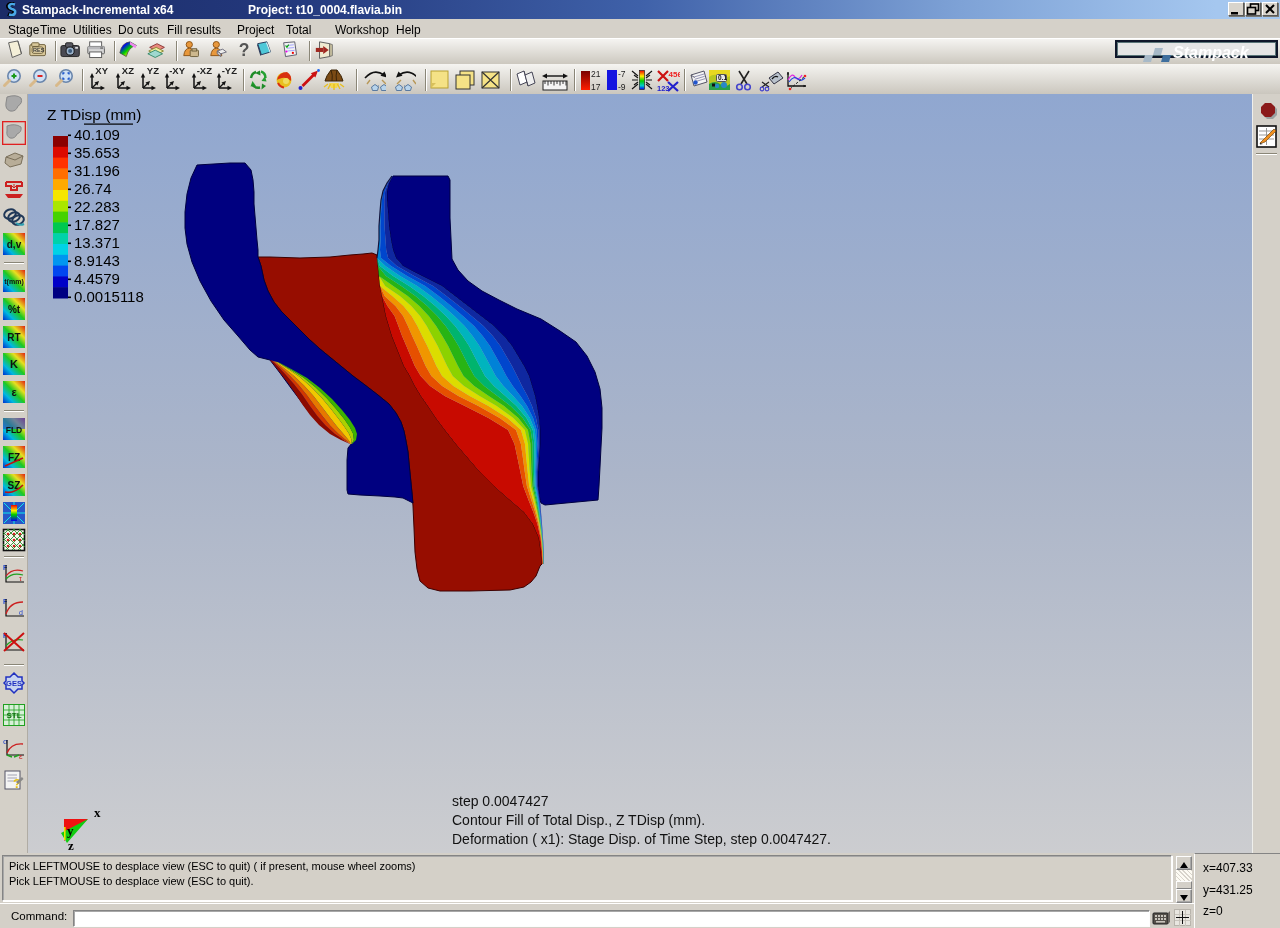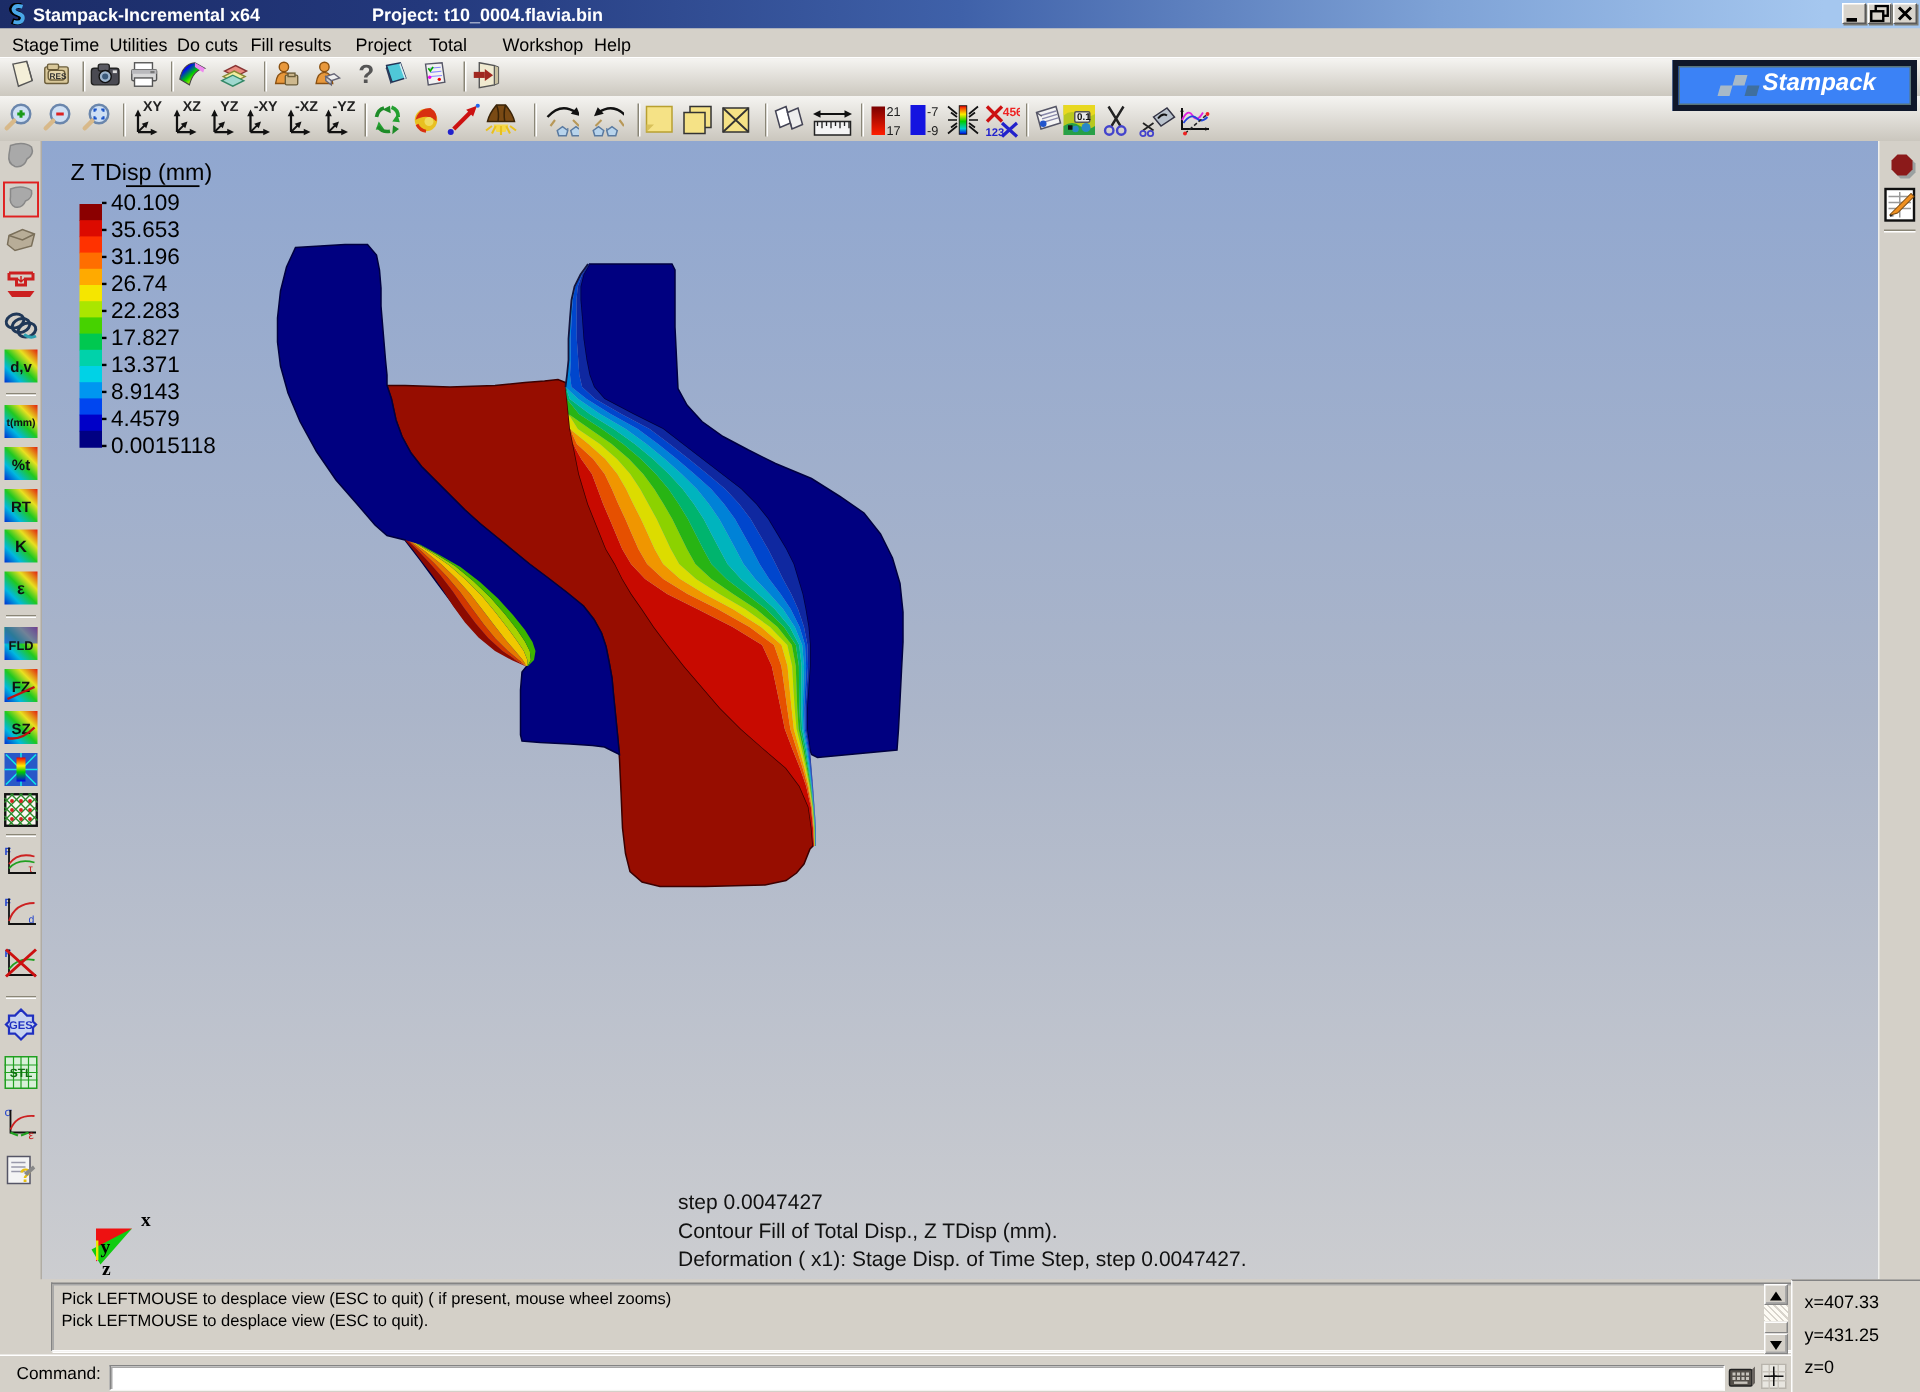--- a/index.html
+++ b/index.html
@@ -13,31 +13,31 @@
   background:linear-gradient(#f5f4f1,#ccc8bf); border-top:1px solid #fff; }
 #tb2 { position:absolute; left:0; top:64px; width:1280px; height:31px;
   background:linear-gradient(#f5f4f1,#c9c5bc); }
 #leftbar { position:absolute; left:0; top:94px; width:28px; height:759px;
   background:#d4d0c8; border-right:1px solid #b0aca4; }
 #rightbar { position:absolute; left:1252px; top:94px; width:28px; height:759px;
   background:#d4d0c8; border-left:1px solid #efefec; }
 #msgarea { position:absolute; left:0; top:853px; width:1280px; height:50px; background:#d4d0c8; }
 #msgbox { position:absolute; left:2px; top:2px; width:1170px; height:46px; background:#d4d0c8;
   border:1px solid; border-color:#848484 #fdfdfd #fdfdfd #848484; box-shadow:inset 1px 1px 0 #a8a8a8, 1px 1px 0 #fff;
-  font-size:11px; color:#000; padding:3px 6px; line-height:15px;margin-left:32px; }
+  font-size:11px; color:#000; padding:3px 6px; line-height:15px; }
 #cmdbar { position:absolute; left:0; top:903px; width:1280px; height:25px; background:#d4d0c8;
   border-top:1px solid #fff; font-size:11.5px; }
 #cmdinput { position:absolute; left:73px; top:6px; width:1077px; height:17px; background:#fff;
   border:1px solid; border-color:#848484 #fdfdfd #fdfdfd #848484; box-shadow:inset 1px 1px 0 #a8a8a8; }
 #coords { position:absolute; left:1194px; top:853px; width:86px; height:75px; background:#d4d0c8;
   border-left:1px solid #fdfdfd; border-top:1px solid #848484; font-size:12px; color:#000;padding-left:40px; }
 .scrbtn { position:absolute; left:1176px; width:16px; height:14px; background:#d4d0c8;
   border:1px solid; border-color:#fdfdfd #848484 #848484 #fdfdfd; box-shadow:inset -1px -1px 0 #a8a8a8; }
-#stamplogo { position:absolute; left:1115px; top:40px; width:163px; height:34px;
-  background:#3b82f6; border:4px solid #0f172a; box-shadow:inset 0 0 0 1px #5a7578; }
+#stamplogo { position:absolute; left:1115px; top:40px; width:163px; height:18px;
+  background:#e5e5e5; border:2px solid #0f172a; box-shadow:inset 0 0 0 1px #5a7578; }
 </style></head>
 <body>
 <div id="titlebar">
  <svg width="16" height="15" viewBox="0 0 16 15" style="position:absolute;left:3px;top:2px">
   <path d="M11 2 Q6 1 5 4 Q5 6 8 7 Q12 8 11 11 Q10 14 5 12" stroke="#000" stroke-width="4" fill="none"></path>
   <path d="M12 2.5 Q7 1 6 4 Q6 6 9 7 Q13 8 12 11 Q11 14 6 12.5" stroke="#49a8e8" stroke-width="2.6" fill="none"></path>
  </svg>
  <span style="position:absolute;left:22px;top:3px">Stampack-Incremental x64</span>
  <span style="position:absolute;left:248px;top:3px">Project: t10_0004.flavia.bin</span>
  <div style="position:absolute;left:1228px;top:2px;width:16px;height:14px;background:#d8d4cc;border:1px solid;border-color:#fff #5a5a5a #5a5a5a #fff;box-shadow:1px 1px 0 #7a7a72"><svg width="14" height="12" viewBox="0 0 14 12">

